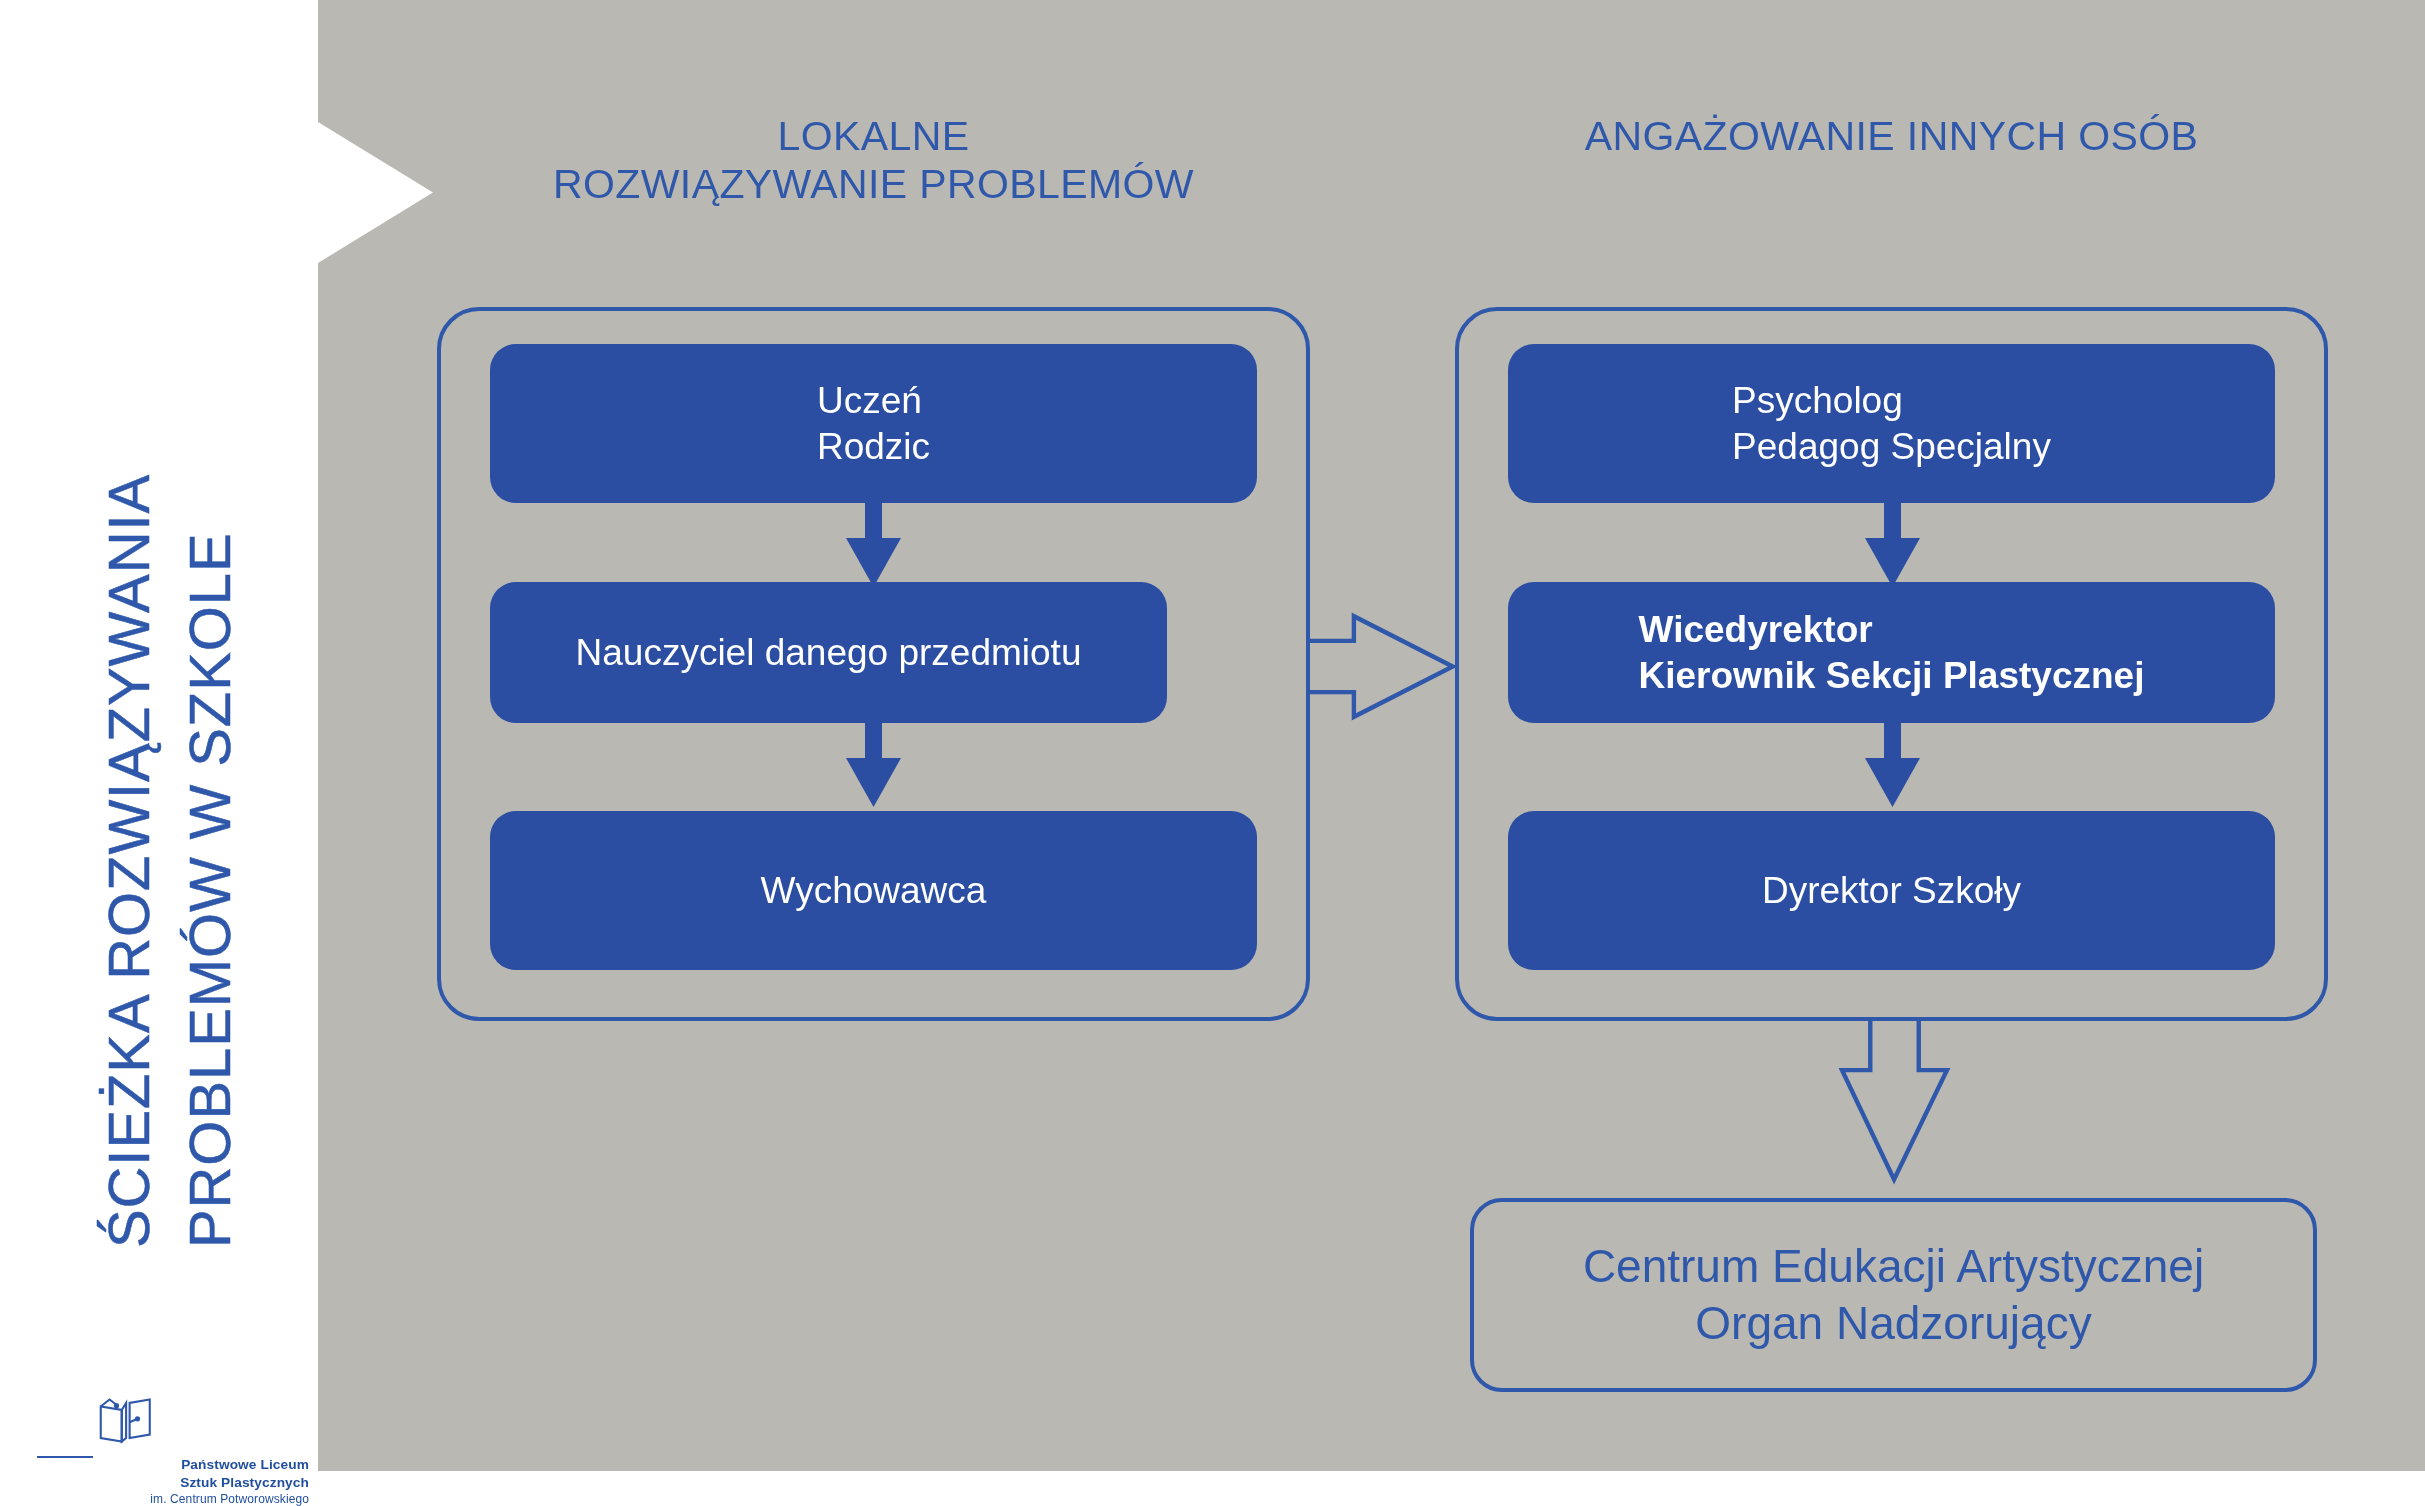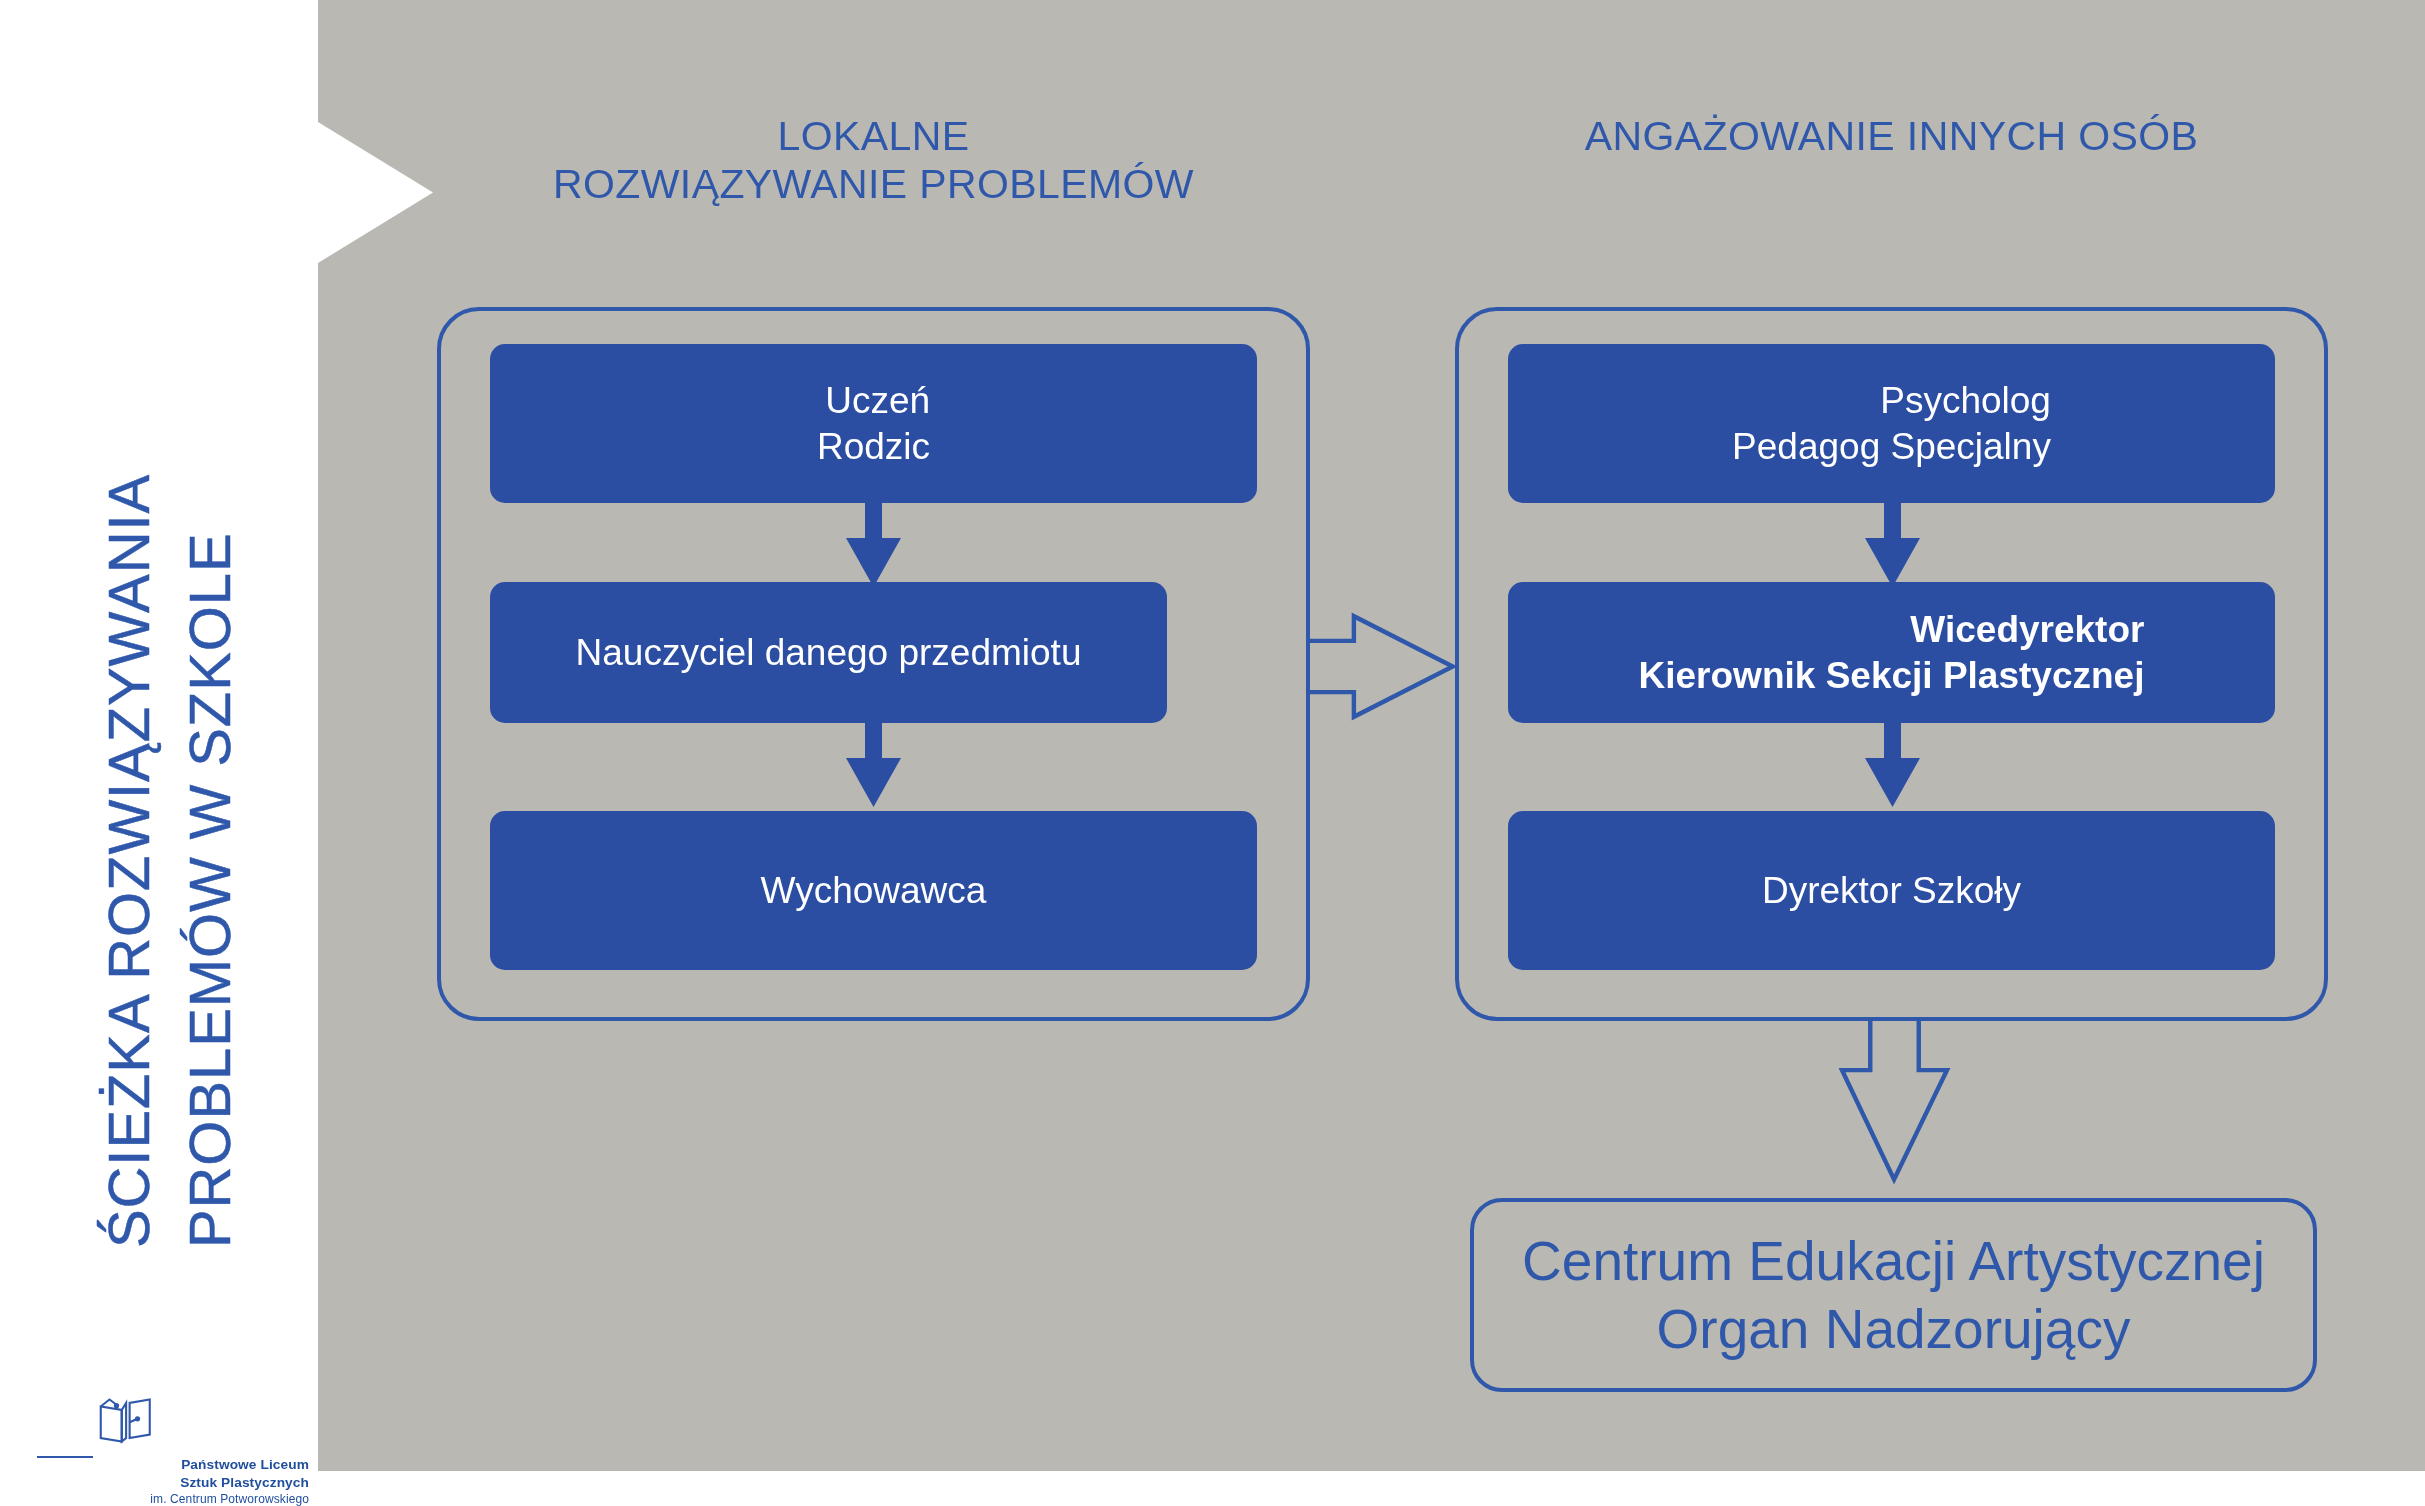--- a/index.html
+++ b/index.html
@@ -121,26 +121,26 @@
     box-sizing: border-box;
     background: transparent;
   }
   .group-box.left  { left: 437px;  top: 307px; width: 873px; height: 714px; }
   .group-box.right { left: 1455px; top: 307px; width: 873px; height: 714px; }
 
   
   .node {
     position: absolute;
     background: #2b4ea2;
-    border-radius: 15px;
+    border-radius: 26px;
     color: #ffffff;
     display: flex;
     align-items: center;
     justify-content: center;
-    text-align: right;
+    text-align: left;
     font-size: 37px;
     line-height: 1.22;
     box-sizing: border-box;
     padding: 15px 14px;
   }
   .node .ln { display: block; }
 
   
   .node.l1 { left: 490px; top: 344px; width: 767px; height: 159px; }
   .node.l2 { left: 490px; top: 582px; width: 677px; height: 141px; }
@@ -197,21 +197,21 @@
     width: 847px; height: 194px;
     border: 4.4px solid #2f58ab;
     border-radius: 32px;
     box-sizing: border-box;
     color: #2f58ab;
     display: flex;
     flex-direction: column;
     align-items: center;
     justify-content: center;
     text-align: center;
-    font-size: 55px;
+    font-size: 46px;
     line-height: 1.24;
   }
   .outline-node .ln { display: block; }
 </style>
 </head>
 <body>
 
 <div id="stage">
 
   <div class="gray-panel"></div>

